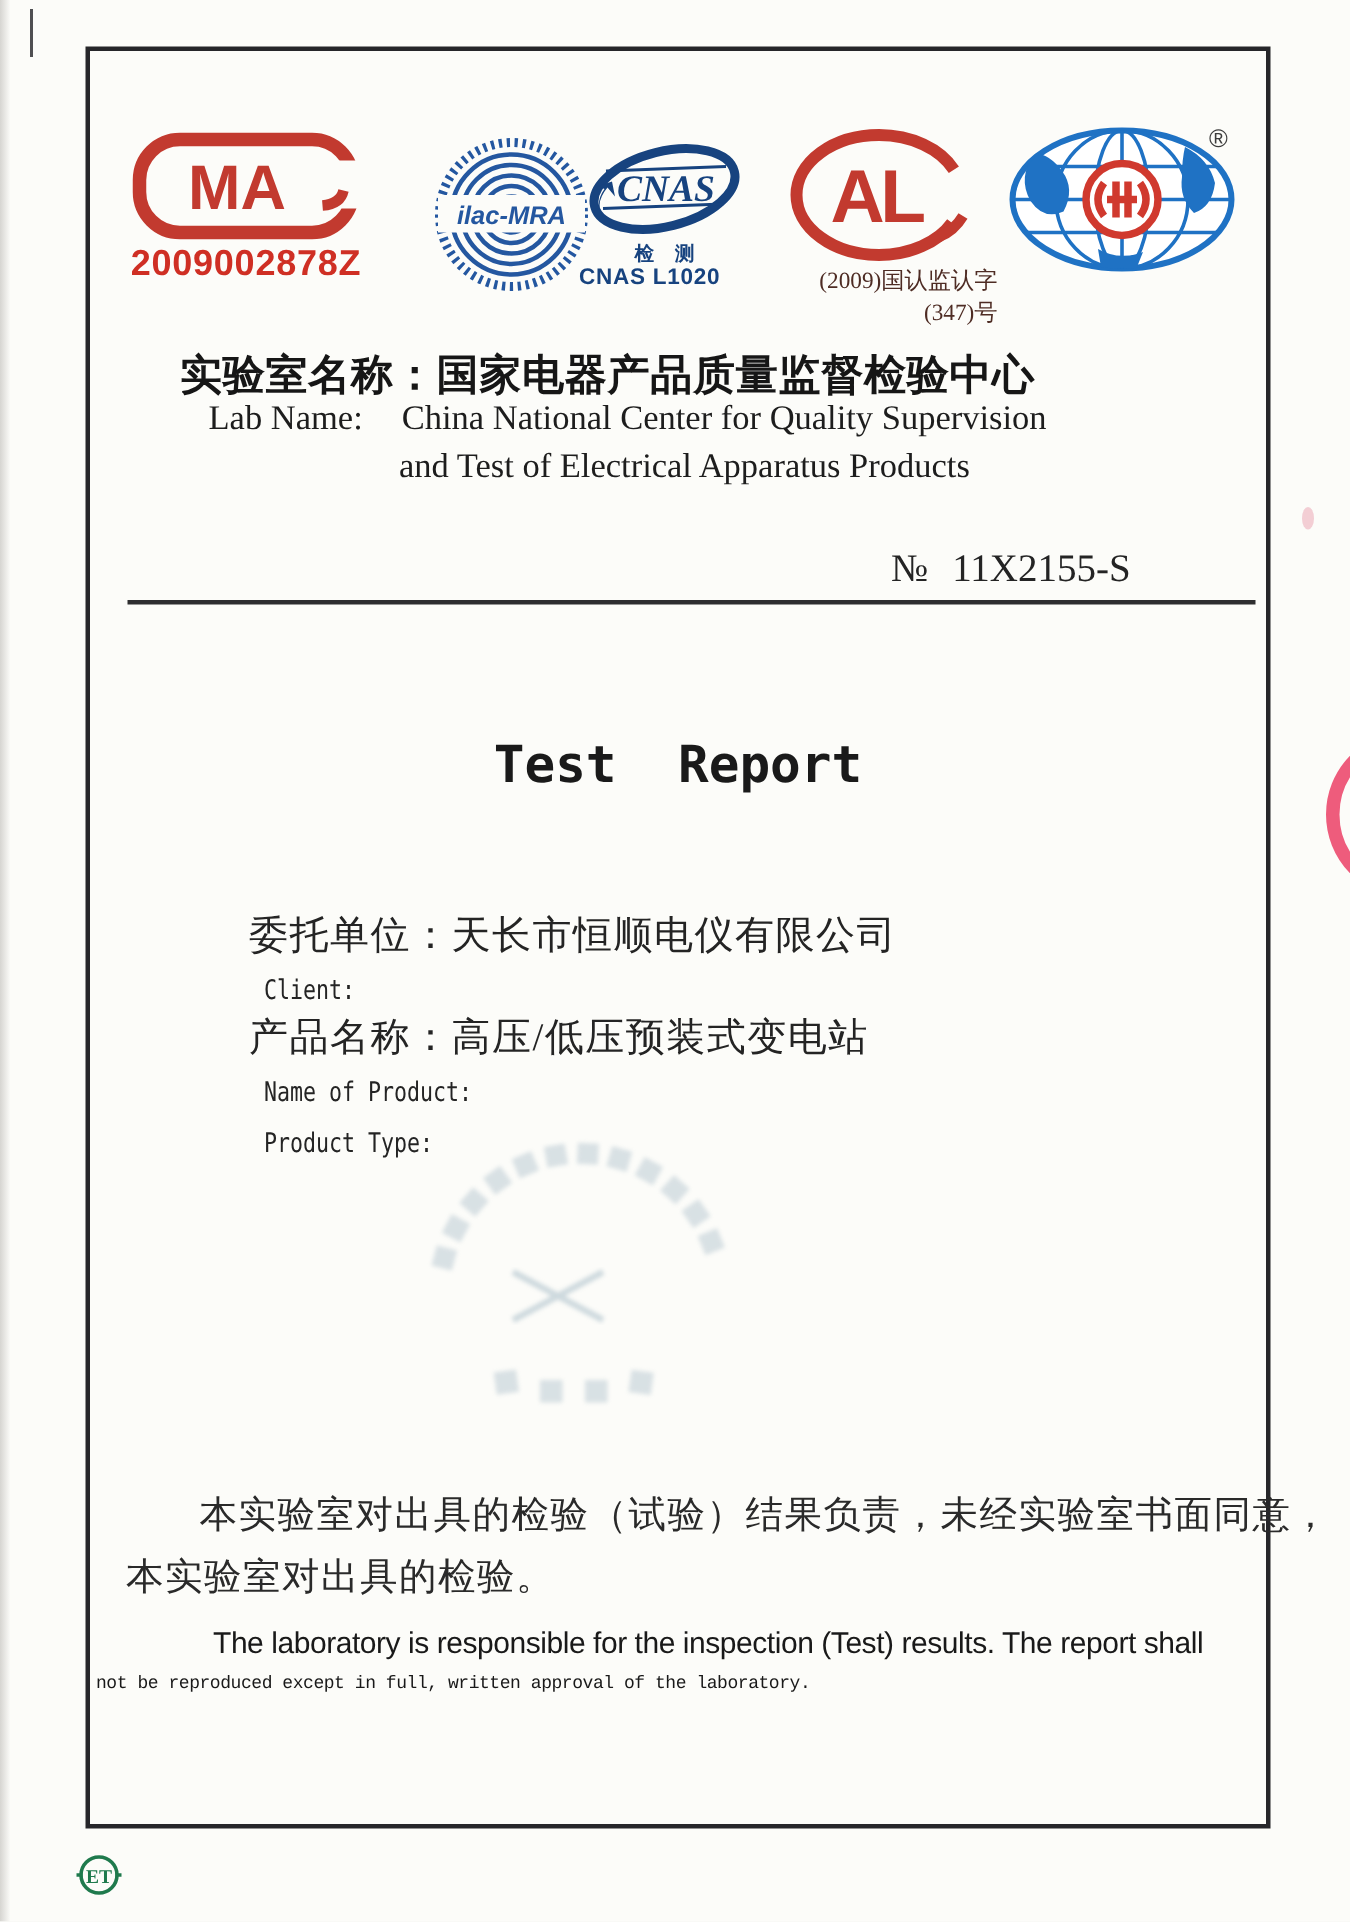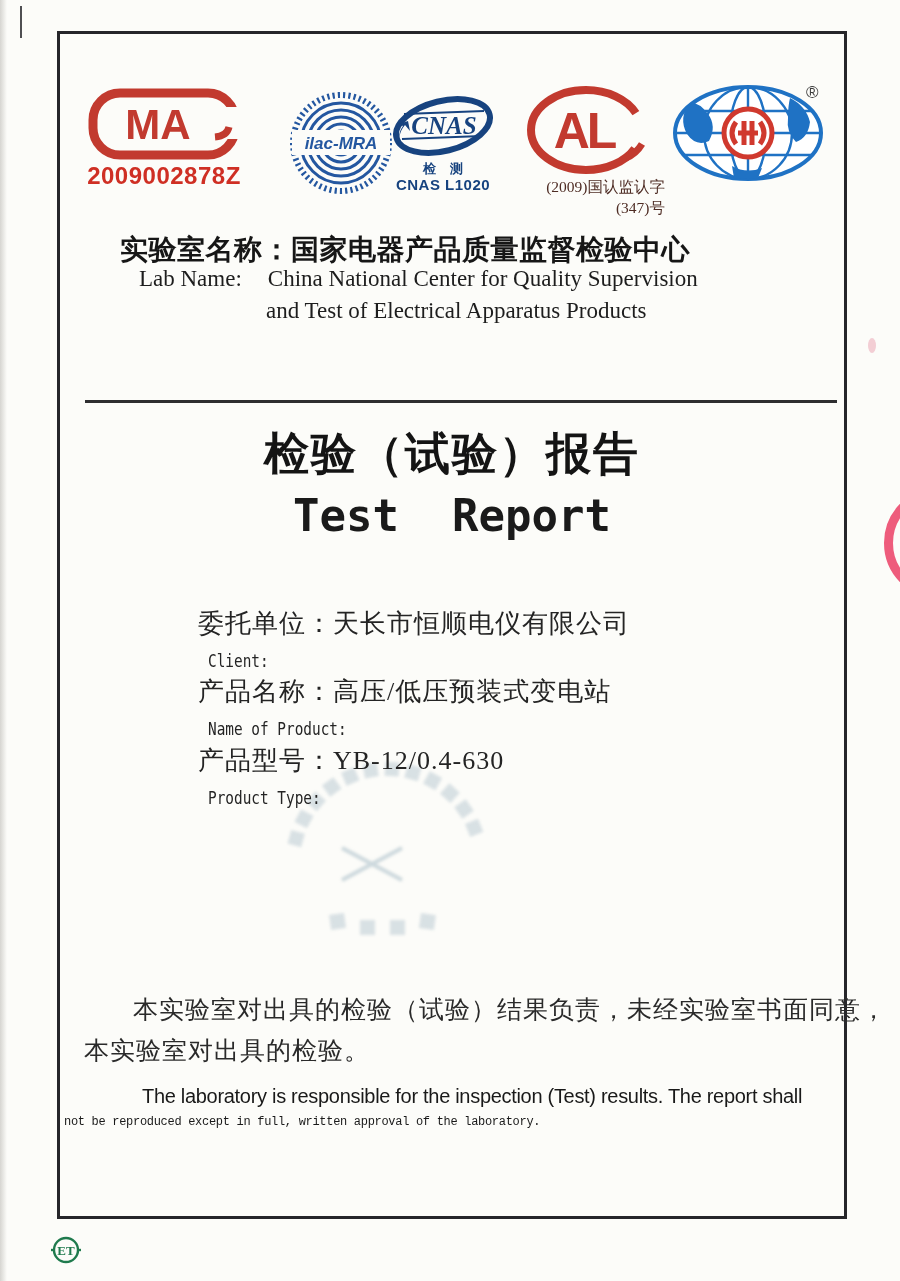--- a/index.html
+++ b/index.html
@@ -20,21 +20,21 @@
   .border-frame{left:57px;top:31px;width:790px;height:1188px;
                 border:3px solid #26262a;box-sizing:border-box;}
 
   
   .cma-number{left:86px;top:162px;width:156px;text-align:center;
               font-family:"Liberation Sans",sans-serif;font-weight:bold;
               font-size:24px;color:#cf2f24;letter-spacing:.5px;}
   .cnas-tagline{left:392px;top:160px;width:102px;text-align:center;
                 font-size:13px;color:#17437f;letter-spacing:14px;text-indent:14px;
                 font-family:"Liberation Sans",sans-serif;font-weight:bold;}
-  .cnas-code{left:386px;top:176px;width:114px;text-align:center;
+  .cnas-code{left:386px;top:176px;width:114px;
              font-family:"Liberation Sans",sans-serif;font-weight:bold;
              font-size:15px;color:#17437f;letter-spacing:.5px;}
   .al-approval{left:513px;top:177px;width:152px;text-align:right;
                font-size:15.5px;font-weight:400;color:#4e2c24;}
   .registered-mark{left:806px;top:83px;font-size:17px;color:#3c3c3c;
                    font-family:"Liberation Sans",sans-serif;}
 
   
   .lab-zh{left:120px;top:231px;font-family:"Liberation Sans",sans-serif;
           font-weight:bold;font-size:28px;color:#161616;letter-spacing:.5px;}
@@ -44,24 +44,24 @@
 
   .report-no{left:594px;top:364px;font-size:26px;color:#242424;}
   .report-no .no-prefix{margin-right:16px;}
   .divider{left:85px;top:400px;width:752px;height:3px;background:#2e2e30;}
 
   .title-zh{left:57px;top:424px;width:790px;text-align:center;
             font-family:"Liberation Sans",sans-serif;font-weight:bold;
             font-size:45px;color:#141414;letter-spacing:2px;}
   .title-en{left:57px;top:490px;width:790px;text-align:center;
             font-family:"DejaVu Sans Mono",monospace;font-weight:600;
-            font-size:44px;color:#1a1a1a;white-space:pre;}
-
-  
-  .field-row{position:absolute;left:166px;margin-left:32px;}
+            font-size:34px;color:#1a1a1a;white-space:pre;}
+
+  
+  .field-row{position:absolute;left:166px;}
   .f-zh{font-size:26px;color:#242424;letter-spacing:1px;}
   .f-en{font-family:"DejaVu Sans Mono",monospace;font-size:18px;color:#242424;
         margin-top:9px;margin-left:10px;transform:scaleX(.8);transform-origin:left;}
 
   
   .st-zh1{left:133px;top:993px;font-size:25px;color:#2a2a2a;letter-spacing:1px;}
   .st-zh2{left:84px;top:1034px;font-size:25px;color:#2a2a2a;letter-spacing:1px;}
   .st-en1{left:142px;top:1085px;font-family:"Liberation Sans",sans-serif;
           font-size:20px;color:#191919;letter-spacing:-.3px;}
   .st-en2{left:64px;top:1115px;font-family:Liberation Mono, monospace;
@@ -151,22 +151,24 @@
     </g>
   </svg>
   <div class="abs registered-mark">®</div>
 
   <div class="abs lab-zh">实验室名称：国家电器产品质量监督检验中心</div>
   <div class="abs lab-en1">
     <span>Lab Name:</span><span class="gap"></span><span>China National Center for Quality Supervision</span>
   </div>
   <div class="abs lab-en2">and Test of Electrical Apparatus Products</div>
 
+  <div class="abs report-no">
+    <span class="no-prefix">№</span><span>11X2155-S</span>
+  </div>
   <div class="abs divider"></div>
-  <div class="abs title-zh">检验（试验）报告</div>
   <div class="abs title-en">Test  Report</div>
 
   <svg class="abs wm" width="230" height="230" viewBox="0 0 230 230">
     <defs>
         <filter id="wmblur">
           <feGaussianBlur stdDeviation="1.4"></feGaussianBlur>
         </filter>
       </defs>
     <g fill="#a8bcc8" opacity="0.42" filter="url(#wmblur)">
       <g>
@@ -198,21 +200,20 @@
 
   <div class="field-row" style="top:606px">
     <div class="f-zh">委托单位：天长市恒顺电仪有限公司</div>
     <div class="f-en">Client:</div>
   </div>
   <div class="field-row" style="top:674px">
     <div class="f-zh">产品名称：高压/低压预装式变电站</div>
     <div class="f-en">Name of Product:</div>
   </div>
   <div class="field-row" style="top:743px">
-    <div class="f-zh">产品型号：YB-12/0.4-630</div>
     <div class="f-en">Product Type:</div>
   </div>
 
   <div class="abs st-zh1">本实验室对出具的检验（试验）结果负责，未经实验室书面同意，</div>
   <div class="abs st-zh2">本实验室对出具的检验。</div>
   <div class="abs st-en1">The laboratory is responsible for the inspection (Test) results. The report shall</div>
   <div class="abs st-en2">not be reproduced except in full, written approval of the laboratory.</div>
 
   <svg class="abs et" width="32" height="32" viewBox="0 0 32 32">
     <circle cx="16" cy="16" r="12" fill="none" stroke="#1f7a4d" stroke-width="2.4"></circle>

